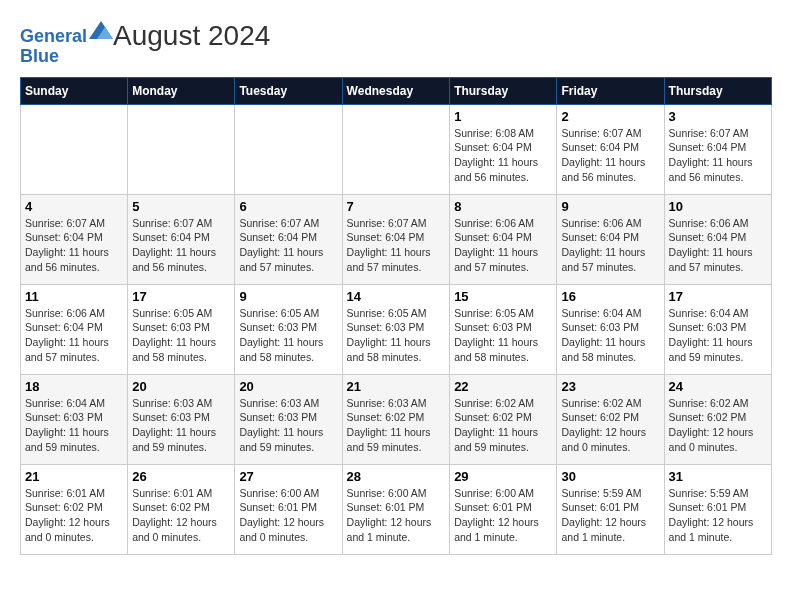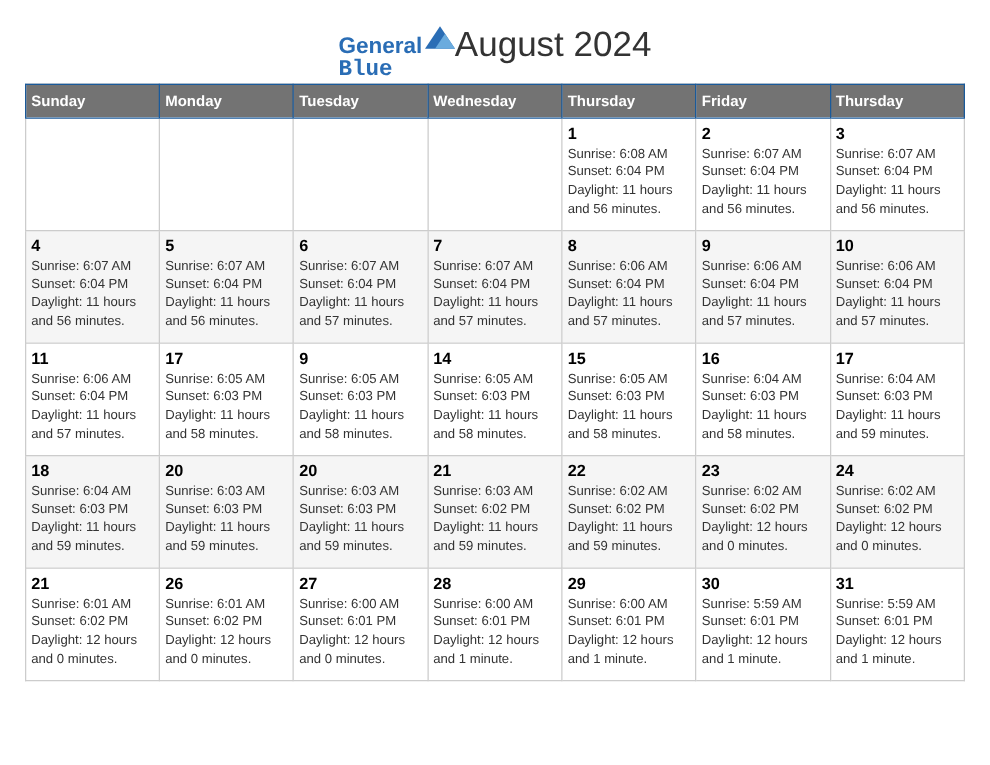--- a/index.html
+++ b/index.html
@@ -5,23 +5,23 @@
     * { box-sizing: border-box; margin: 0; padding: 0; }
     body {
       font-family: Arial, sans-serif;
       background: #fff;
       width: 792px;
       min-height: 612px;
       padding: 20px;
     }
     .header {
       display: flex;
-      justify-content: center;
+      justify-content: flex-start;
       align-items: flex-start;
-      margin-bottom: 0;
+      margin-bottom: 10px;
     }
     .logo {
       display: flex;
       align-items: center;
     }
     .logo-text {
       font-size: 18px;
       font-weight: bold;
       color: #333;
       line-height: 1.1;
@@ -47,21 +47,21 @@
       font-size: 16px;
       font-weight: normal;
       color: #555;
     }
     table {
       width: 100%;
       border-collapse: collapse;
       font-size: 11px;
     }
     thead th {
-      background: #737373;
+      background: #0f172a;
       color: #fff;
       padding: 6px 4px;
       text-align: left;
       font-size: 12px;
       border: 1px solid #1a5a9a;
     }
     tbody td {
       border: 1px solid #ccc;
       vertical-align: top;
       padding: 4px;
@@ -93,21 +93,21 @@
   <div class="logo">
     <div>
       <div style="display:flex;align-items:center;">
         <div class="logo-text">
           <span>General</span><svg class="logo-icon" viewBox="0 0 24 18" xmlns="http://www.w3.org/2000/svg">
               <polygon points="0,18 12,0 24,18" fill="#2a6db5"></polygon>
               <polygon points="8,18 16,6 24,18" fill="#6aabde"></polygon>
             </svg>
         </div>
       </div>
-      <div class="logo-text" style="color:#2a6db5;font-family:Liberation Mono, monospace;">Blue</div>
+      <div class="logo-text" style="color:#2a6db5;">Blue</div>
     </div>
   </div>
   <div class="title-block">
     <h1>August 2024</h1>
   </div>
 </div>
 
 <table>
   <thead>
     <tr id="header-row">

